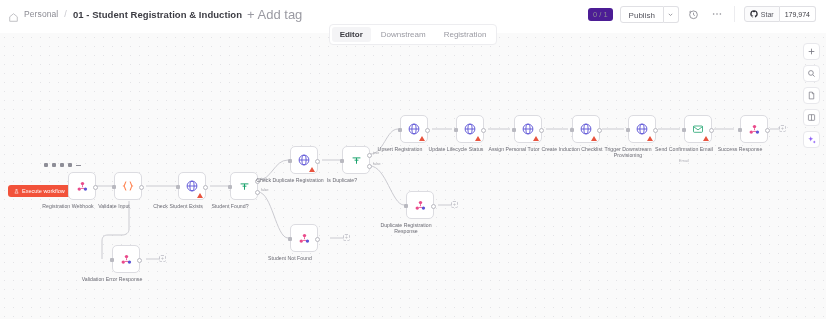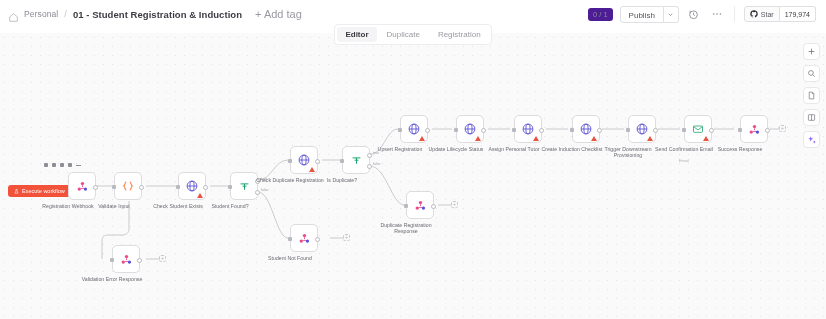--- a/index.html
+++ b/index.html
@@ -22,21 +22,21 @@
   .hdr-left { display: flex; align-items: center; gap: 5px; }
   .home-icon { width: 11px; height: 11px; opacity: .55; }
   .crumb-personal {
     font-size: 8.5px; color: #8b8b93; letter-spacing: .1px;
   }
   .crumb-sep { font-size: 9px; color: #c8c8cf; margin: 0 1px; }
   .crumb-title {
     font-size: 9.5px; color: #3c3c43; font-weight: 600; letter-spacing: .05px; text-align: right;
   }
   .add-tag {
-    font-size: 11px; color: #9a9aa2; margin-left: 8px;
+    font-size: 13px; color: #9a9aa2; 
   }
   .hdr-right {
     margin-left: auto; display: flex; align-items: center; gap: 7px;
     padding-right: 2px;
   }
   .count-badge {
     font-size: 7.5px; color: #8b8b93;
     background: #4c1d95; border-radius: 3px;
     padding: 2px 5px;
   }
@@ -236,21 +236,21 @@
           <span class="star-label">Star</span>
         </div>
         <div class="star-count">179,974</div>
       </div>
     </div>
   </div>
 
   <div class="tabs-wrap">
     <div class="tabs">
       <div class="tab active">Editor</div>
-      <div class="tab">Duplicate</div>
+      <div class="tab">Downstream</div>
       <div class="tab">Registration</div>
     </div>
   </div>
 
   <div class="canvas">
 
     <svg class="edges">
       <g fill="none" stroke="#c5c5cc" stroke-width="0.9">
 
         <path d="M96 153 H112"></path>

